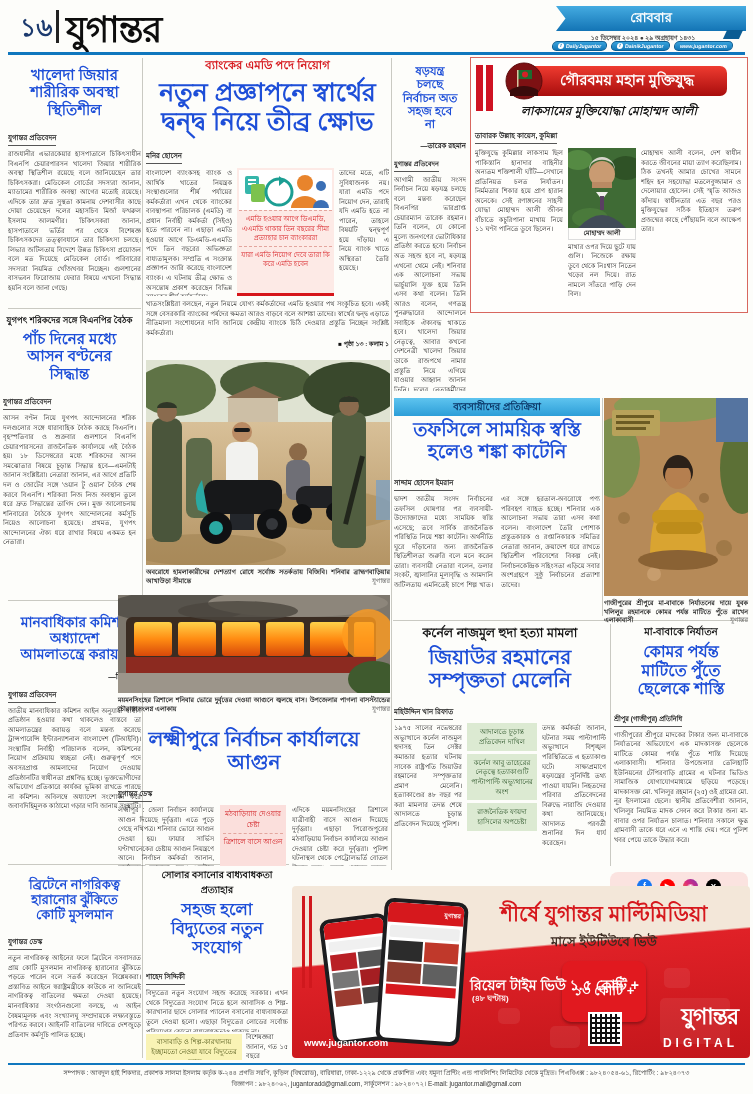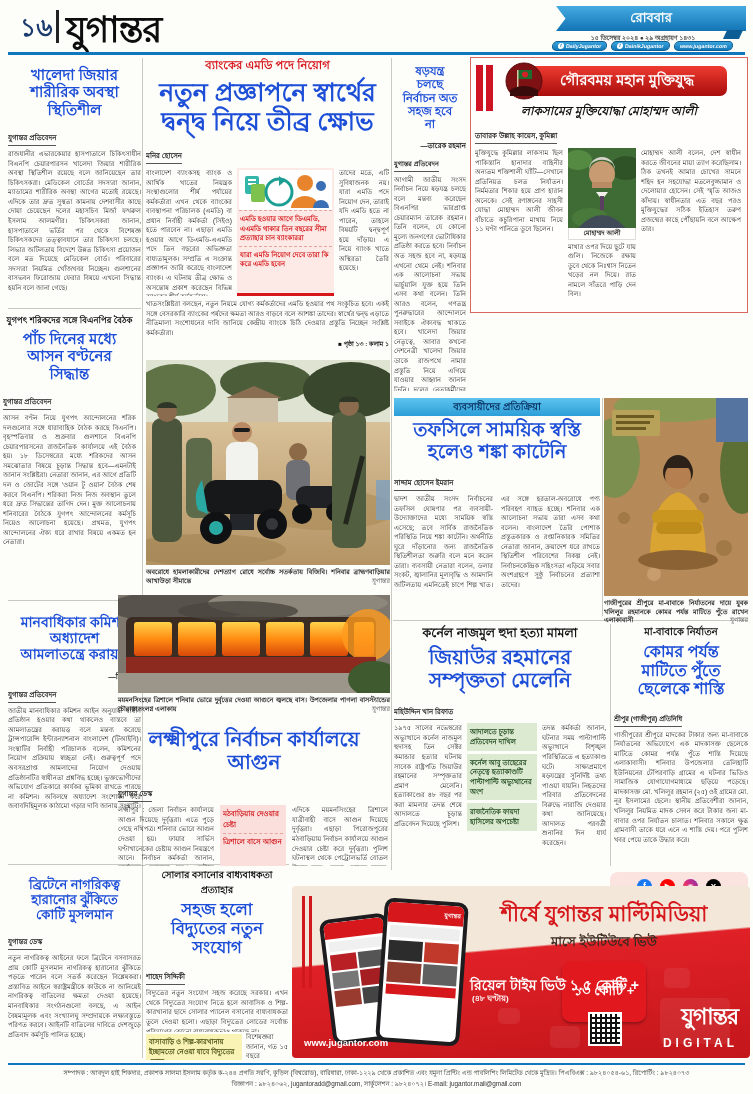--- a/index.html
+++ b/index.html
@@ -10,21 +10,21 @@
   .k-red{color:#d6161b;}
   .hl{font-weight:700;text-align:center;color:#1d4ed8;line-height:1.16;margin:8px;}
   .by{font-size:7px;font-weight:bold;color:#222;border-bottom:1px solid #555;display:inline-block;padding-bottom:1px;margin:2px 0 3px 0;}
   .bd{font-size:6.6px;line-height:1.45;text-align:justify;color:#1d1d1d;overflow:hidden;}
   .pr{font-size:6.2px;font-weight:bold;text-align:right;color:#111;margin-top:2px;}
   .attr{font-size:7.5px;font-weight:bold;text-align:right;color:#111;}
   .cap{font-size:6.4px;font-weight:bold;line-height:1.35;color:#222;text-align:justify;}
   .credit{float:right;font-weight:normal;color:#444;}
   .vline{position:absolute;width:1px;background:#c9c9c2;}
   .hline{position:absolute;height:1px;background:#c9c9c2;}
-  .notebox{box-sizing:border-box;font-weight:bold;}
+  .notebox{box-sizing:border-box;text-align:center;font-weight:normal;}
   .pill{display:inline-flex;align-items:center;gap:2px;background:linear-gradient(#38a3dd,#1478b7);color:#fff;
         font-size:5.3px;font-weight:bold;border-radius:6px;padding:1px 5px;transform:skewX(-8deg);border:1px solid #0d5d92;}
   .pill .dot{width:6px;height:6px;border-radius:50%;background:#fff;color:#1478b7;font-size:4.5px;line-height:6px;text-align:center;font-weight:bold;}
   .sicon{width:15px;height:15px;border-radius:50%;color:#fff;font-size:9px;font-weight:bold;display:flex;align-items:center;justify-content:center;}
   .photo{overflow:hidden;background:#ccc;}
   .photo svg{display:block;}
   .pat{position:absolute;background:rgba(255,255,255,.07);border-radius:5px;}
 </style>
 </head>
 <body>

